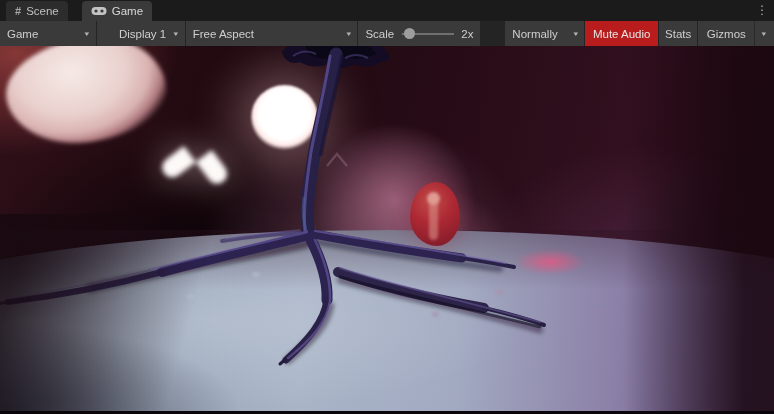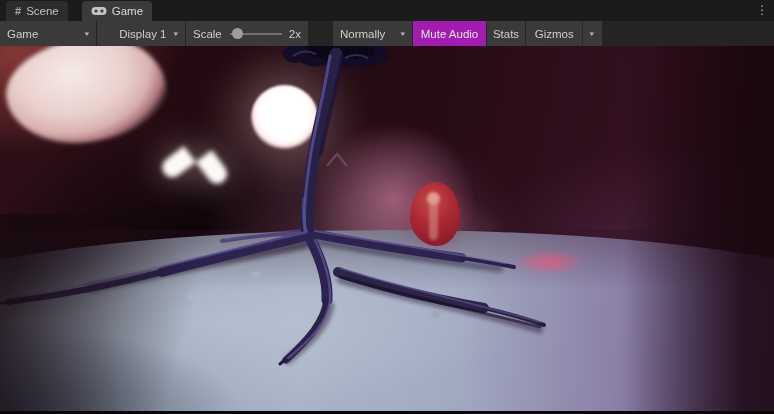--- a/index.html
+++ b/index.html
@@ -21,21 +21,21 @@
                    color:#b5b5b5; font-size:12px; line-height:18px; text-align:center; }
 
   
   .toolbar { height:25px; background:#242424; display:flex; align-items:stretch;
              font-size:11.5px; color:#cfcfcf; }
   .ctrl { background:#3a3a3a; display:flex; align-items:center; padding:0 7px; margin-right:1px; }
   .dd { justify-content:space-between; }
   .caret { font-size:7px; color:#b2b2b2; margin-left:8px; transform:scaleX(1.3); }
   .w-game { width:96px; } .w-display { width:88px;justify-content:flex-end; } .w-aspect { width:172px; }
   .w-scale { width:122px; } .w-normally { width:79px;justify-content:space-between; }
-  .w-mute { width:73px; justify-content:center; background:#a21caf; color:#e4e4e4; }
+  .w-mute { width:73px; justify-content:center; background:#b91c1c; color:#e4e4e4; }
   .w-stats { width:38px; justify-content:center;text-align:right; }
   .w-gizmos { width:76px; margin-right:0;justify-content:center; }
   .tb-spacer { width:24px; background:transparent; }
   .slider { position:relative; width:58px; height:12px; margin:0 7px 0 8px; }
   .slider .track { position:absolute; left:0; right:0; top:5px; height:2px; background:#6f6f6f; }
   .slider .handle { position:absolute; top:0; width:11px; height:11px; border-radius:50%;
                     background:#9d9d9d; }
   .gizmos-sep { width:1px; align-self:stretch; background:#2a2a2a; margin:0 0 0 8px; }
   .gizmos-caret { margin-left:7px; }
 
@@ -144,20 +144,24 @@
 
   <div class="toolbar">
     <div class="ctrl dd w-game">
       <span>Game</span>
       <span class="caret">▾</span>
     </div>
     <div class="ctrl dd w-display">
       <span>Display 1</span>
       <span class="caret">▾</span>
     </div>
+    <div class="ctrl dd w-aspect">
+      <span>Free Aspect</span>
+      <span class="caret">▾</span>
+    </div>
     <div class="ctrl w-scale">
       <span>Scale</span>
       <span class="slider">
         <span class="track"></span>
         <span class="handle" style="left: 4%;"></span>
       </span>
       <span>2x</span>
     </div>
     <div class="tb-spacer"></div>
     <div class="ctrl dd w-normally">

